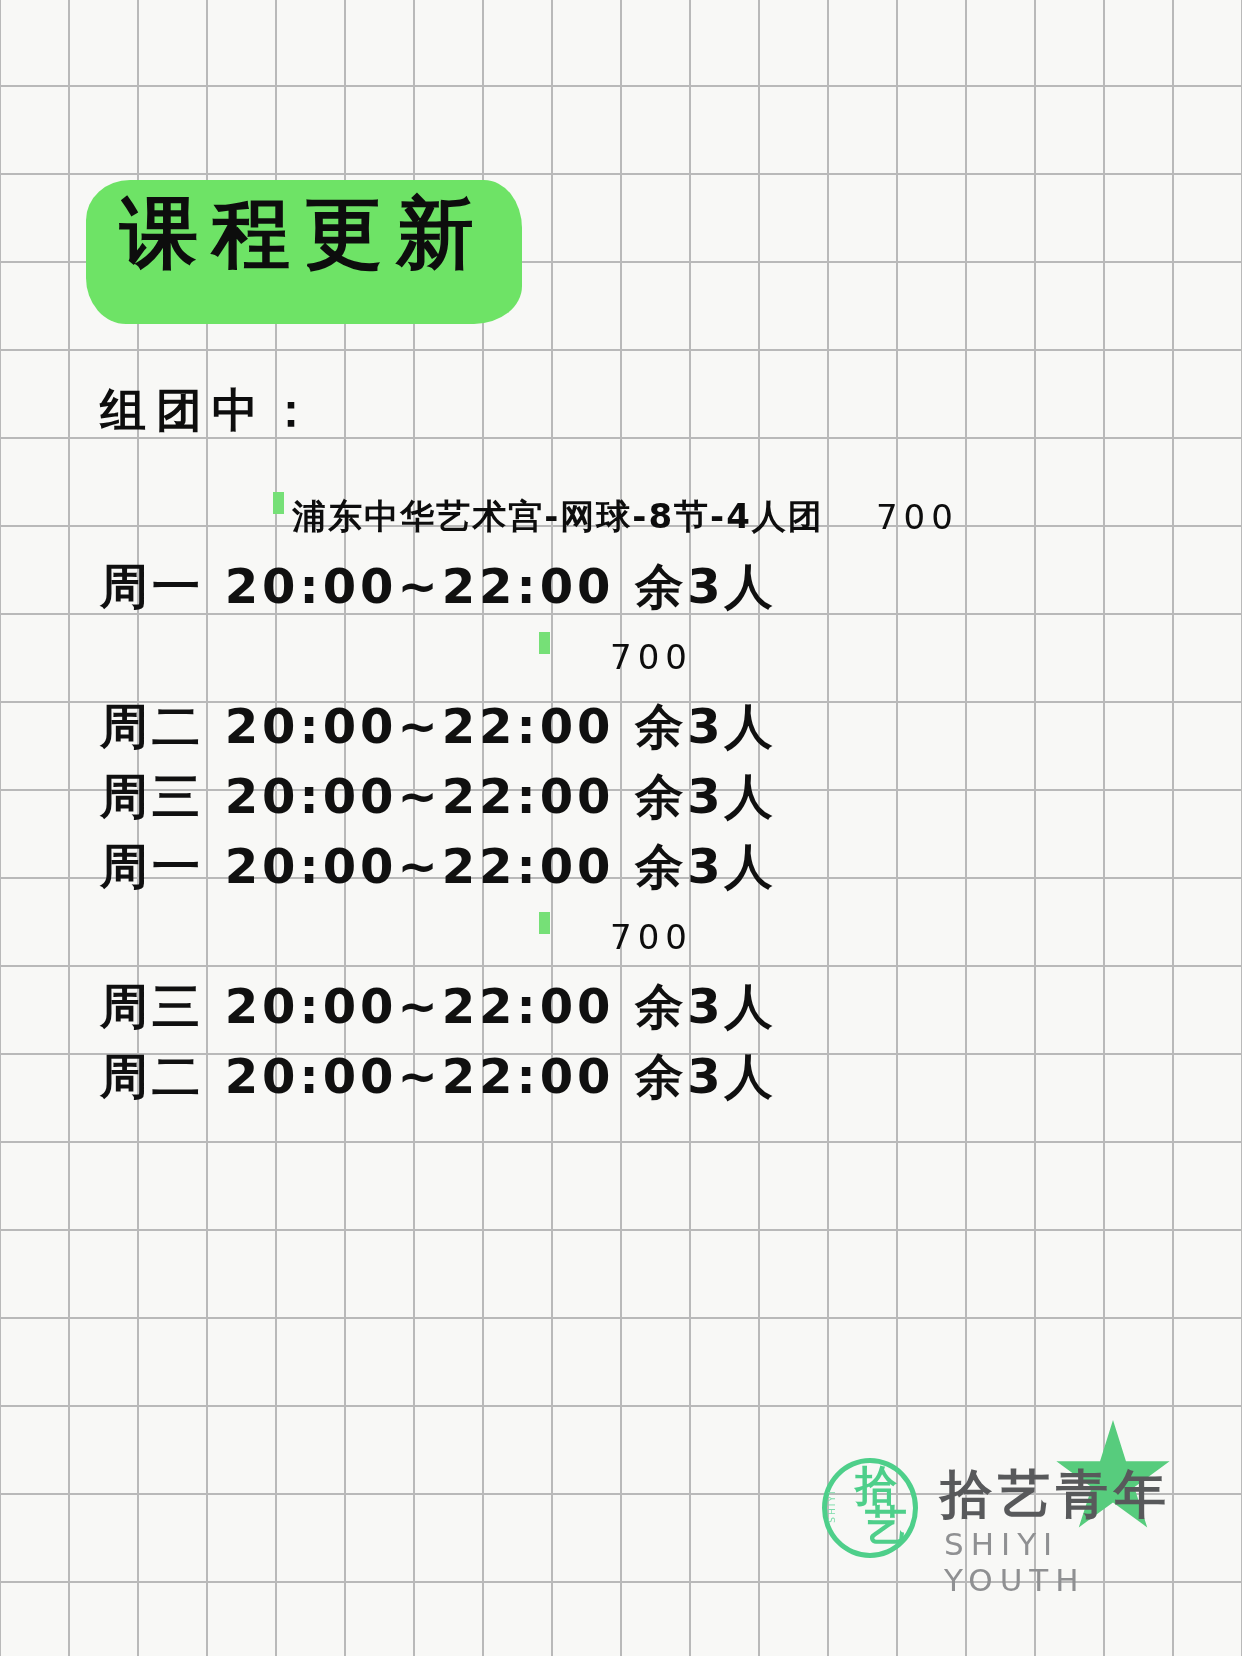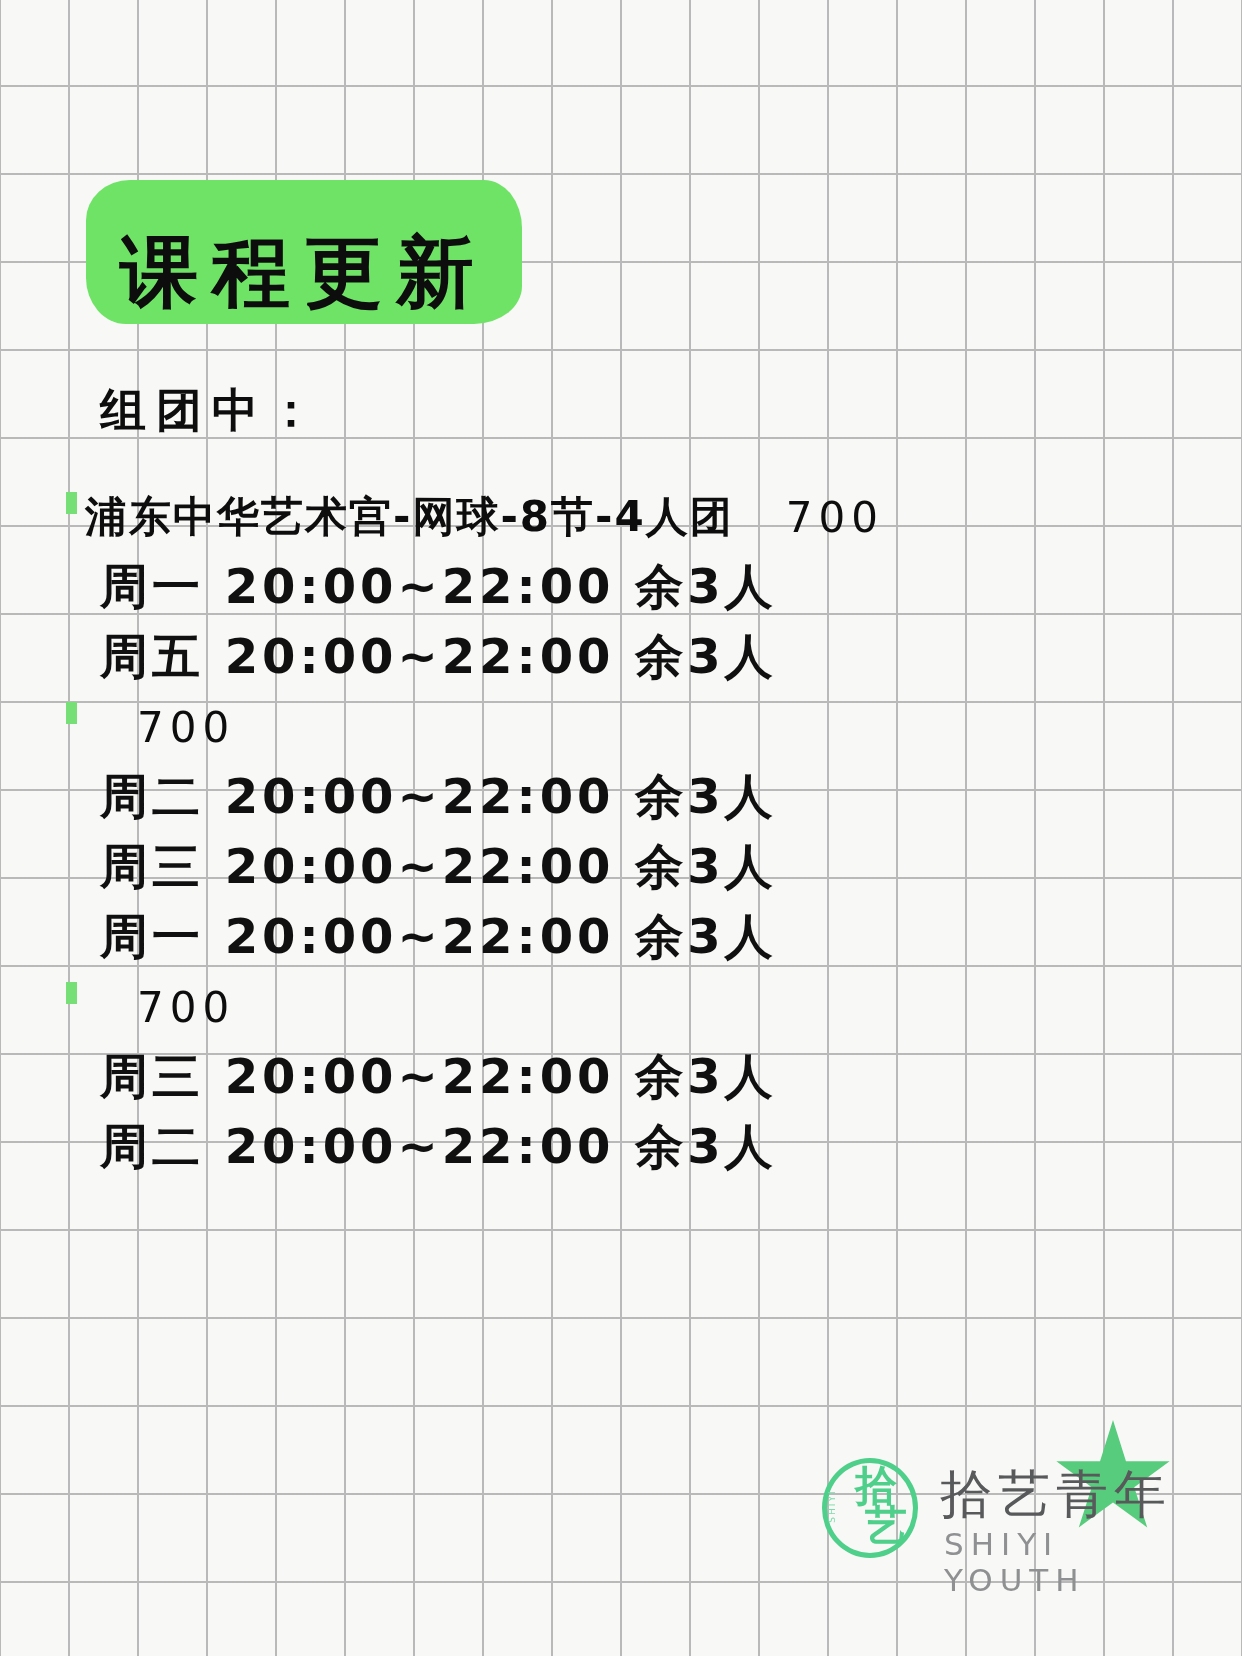--- a/index.html
+++ b/index.html
@@ -26,21 +26,21 @@
   
   .title-blob {
     position: absolute;
     left: 86px;
     top: 180px;
     width: 436px;
     height: 144px;
     background: #6ee366;
     border-radius: 44px 38px 48px 40px / 40px 48px 38px 46px;
     display: flex;
-    align-items: flex-end;
+    align-items: flex-start;
     justify-content: center;
   }
   .title-blob .title-text {
     font-size: 78px;
     font-weight: 900;
     letter-spacing: 14px;
     color: #0d0d0d;
     white-space: nowrap;
     transform: translateY(2px);
   }
@@ -63,24 +63,25 @@
     top: 482px;
     width: 1100px;
   }
   .line {
     height: 70px;
     display: flex;
     align-items: center;
     white-space: nowrap;
   }
   .course-title-line {
-    font-size: 42px;
+    font-size: 34px;
     font-weight: 900;
     letter-spacing: 2px;
     color: #0d0d0d;
+    justify-content: center;
   }
   .bullet {
     display: inline-block;
     width: 11px;
     height: 22px;
     background: #76e077;
     margin-right: 8px;
     align-self: flex-start;
     margin-top: 10px;
     flex: 0 0 auto;
@@ -151,21 +152,21 @@
     background: #57cc7d;
     clip-path: polygon(50% 0%, 61% 35%, 98% 35%, 68% 57%, 79% 91%,
                        50% 70%, 21% 91%, 32% 57%, 2% 35%, 39% 35%);
     z-index: 0;
   }
   .brand-name {
     position: absolute;
     left: 118px;
     top: 10px;
     font-size: 52px;
-    font-weight: 400;
+    font-weight: 700;
     letter-spacing: 6px;
     color: #58595b;
     z-index: 1;
   }
   .brand-subtitle {
     position: absolute;
     left: 122px;
     top: 76px;
     font-size: 31px;
     letter-spacing: 7px;
@@ -185,21 +186,20 @@
   <div class="section-heading">组团中：</div>
 
   <div class="course-list">
 
     <div class="line course-title-line">
       <span class="bullet"></span>
       <span class="course-name">浦东中华艺术宫-网球-8节-4人团</span>
       <span class="course-price">700</span>
     </div>
     <div class="line session-line">周一 20:00~22:00 余3人</div>
-    <div class="line session-line">周五 20:00~22:00 余3人</div>
 
     <div class="line course-title-line">
       <span class="bullet"></span>
       <span class="course-price">700</span>
     </div>
     <div class="line session-line">周二 20:00~22:00 余3人</div>
     <div class="line session-line">周三 20:00~22:00 余3人</div>
     <div class="line session-line">周一 20:00~22:00 余3人</div>
 
     <div class="line course-title-line">

